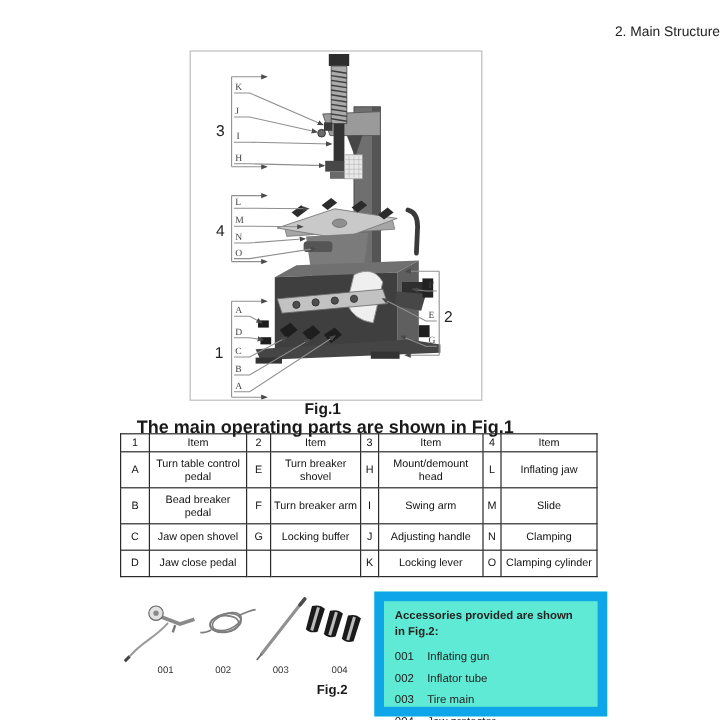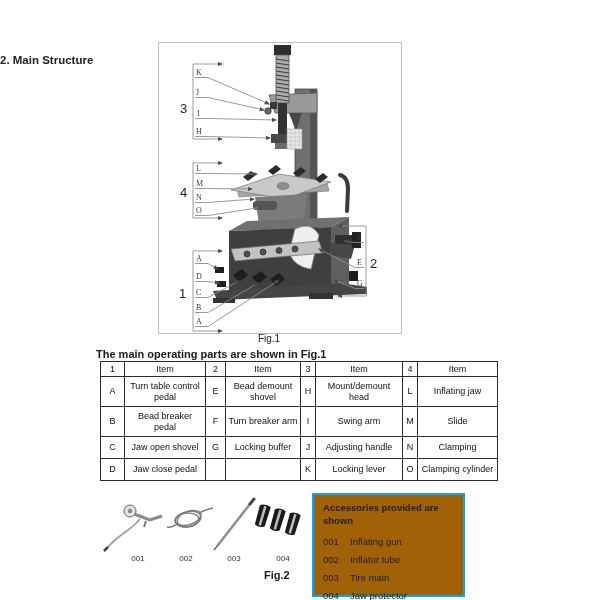--- a/index.html
+++ b/index.html
@@ -1,33 +1,33 @@
 <!DOCTYPE html>
 <html><head>
 <meta charset="utf-8">
 <style>
   html,body{margin:0;padding:0;background:#fff;}
   #page{position:relative;width:600px;height:600px;background:#ffffff;
         font-family:"Liberation Sans",sans-serif;color:#1a1a1a;overflow:hidden;}
   .abs{position:absolute;}
-  #page-title{left:0;right:0;top:21px;text-align:left;font-size:11.5px;font-weight:bold;color:#222;margin-top:33px;}
+  #page-title{left:0;right:0;top:21px;text-align:right;font-size:11.5px;font-weight:normal;color:#222;}
   #fig1-box{left:158px;top:42px;width:242px;height:290px;border:1px solid #bdbdbd;background:#fff;}
-  #fig1-caption{left:239px;top:333px;width:60px;text-align:center;font-size:10px;font-weight:normal;}
-  #intro-text{left:96px;top:348px;font-size:11px;font-weight:bold;}
+  #fig1-caption{left:239px;top:333px;width:60px;text-align:center;font-size:13px;font-weight:bold;}
+  #intro-text{left:114px;top:348px;font-size:15px;font-weight:bold;}
   #parts-table{left:100px;top:361px;border-collapse:collapse;table-layout:fixed;width:397px;
                font-size:9px;line-height:1.18;color:#111;}
   #parts-table th,#parts-table td{border:1px solid #2b2b2b;text-align:center;vertical-align:middle;
                padding:0 1px;font-weight:normal;overflow:hidden;}
   #parts-table thead tr{height:15px;}
   #parts-table tr.tall{height:30px;}
   #parts-table tr.short{height:22px;}
   #acc-svg{left:100px;top:495px;}
   #fig2-caption{left:264px;top:569px;font-size:11px;font-weight:bold;}
-  #acc-box{left:312px;top:493px;width:153px;height:104px;border:2px solid #0ea5e9;
-           box-sizing:border-box;padding:6px 8px 0 9px;background:#a16207;}
+  #acc-box{left:312px;top:493px;width:194px;height:104px;border:8px solid #0ea5e9;
+           box-sizing:border-box;padding:6px 8px 0 9px;background:#5eead4;}
   .acc-title{font-size:9.5px;font-weight:bold;line-height:13px;color:#222;}
   #acc-list{margin-top:9px;}
   .acc-row{display:flex;margin-bottom:7px;font-size:9.5px;color:#222;}
   .acc-num{width:27px;flex:none;}
   svg text{font-family:"Liberation Serif",serif;fill:#3d3d3d;}
   svg text.num{font-family:"Liberation Sans",sans-serif;font-size:13px;fill:#222;}
   svg text.lbl{font-size:8px;}
   svg text.accnum{font-family:"Liberation Sans",sans-serif;font-size:8px;fill:#333;text-anchor:middle;}
   .callout{stroke:#8f8f8f;stroke-width:0.9;fill:none;}
 </style>
@@ -226,21 +226,21 @@
         <th>Item</th>
         <th>4</th>
         <th>Item</th>
       </tr>
     </thead>
     <tbody>
       <tr class="tall">
         <td>A</td>
         <td>Turn table control pedal</td>
         <td>E</td>
-        <td>Bead demount shovel</td>
+        <td>Turn breaker shovel</td>
         <td>H</td>
         <td>Mount/demount head</td>
         <td>L</td>
         <td>Inflating jaw</td>
       </tr>
       <tr class="tall">
         <td>B</td>
         <td>Bead breaker pedal</td>
         <td>F</td>
         <td>Turn breaker arm</td>
@@ -310,20 +310,21 @@
     <text class="accnum" x="38" y="66">001</text>
     <text class="accnum" x="86" y="66">002</text>
     <text class="accnum" x="134" y="66">003</text>
     <text class="accnum" x="183" y="66">004</text>
   </svg>
 
   <div id="fig2-caption" class="abs">Fig.2</div>
 
   <div id="acc-box" class="abs">
     <div class="acc-title">Accessories provided are shown</div>
+    <div class="acc-title">in Fig.2:</div>
     <div id="acc-list">
       <div class="acc-row">
         <span class="acc-num">001</span>
         <span>Inflating gun</span>
       </div>
       <div class="acc-row">
         <span class="acc-num">002</span>
         <span>Inflator tube</span>
       </div>
       <div class="acc-row">

